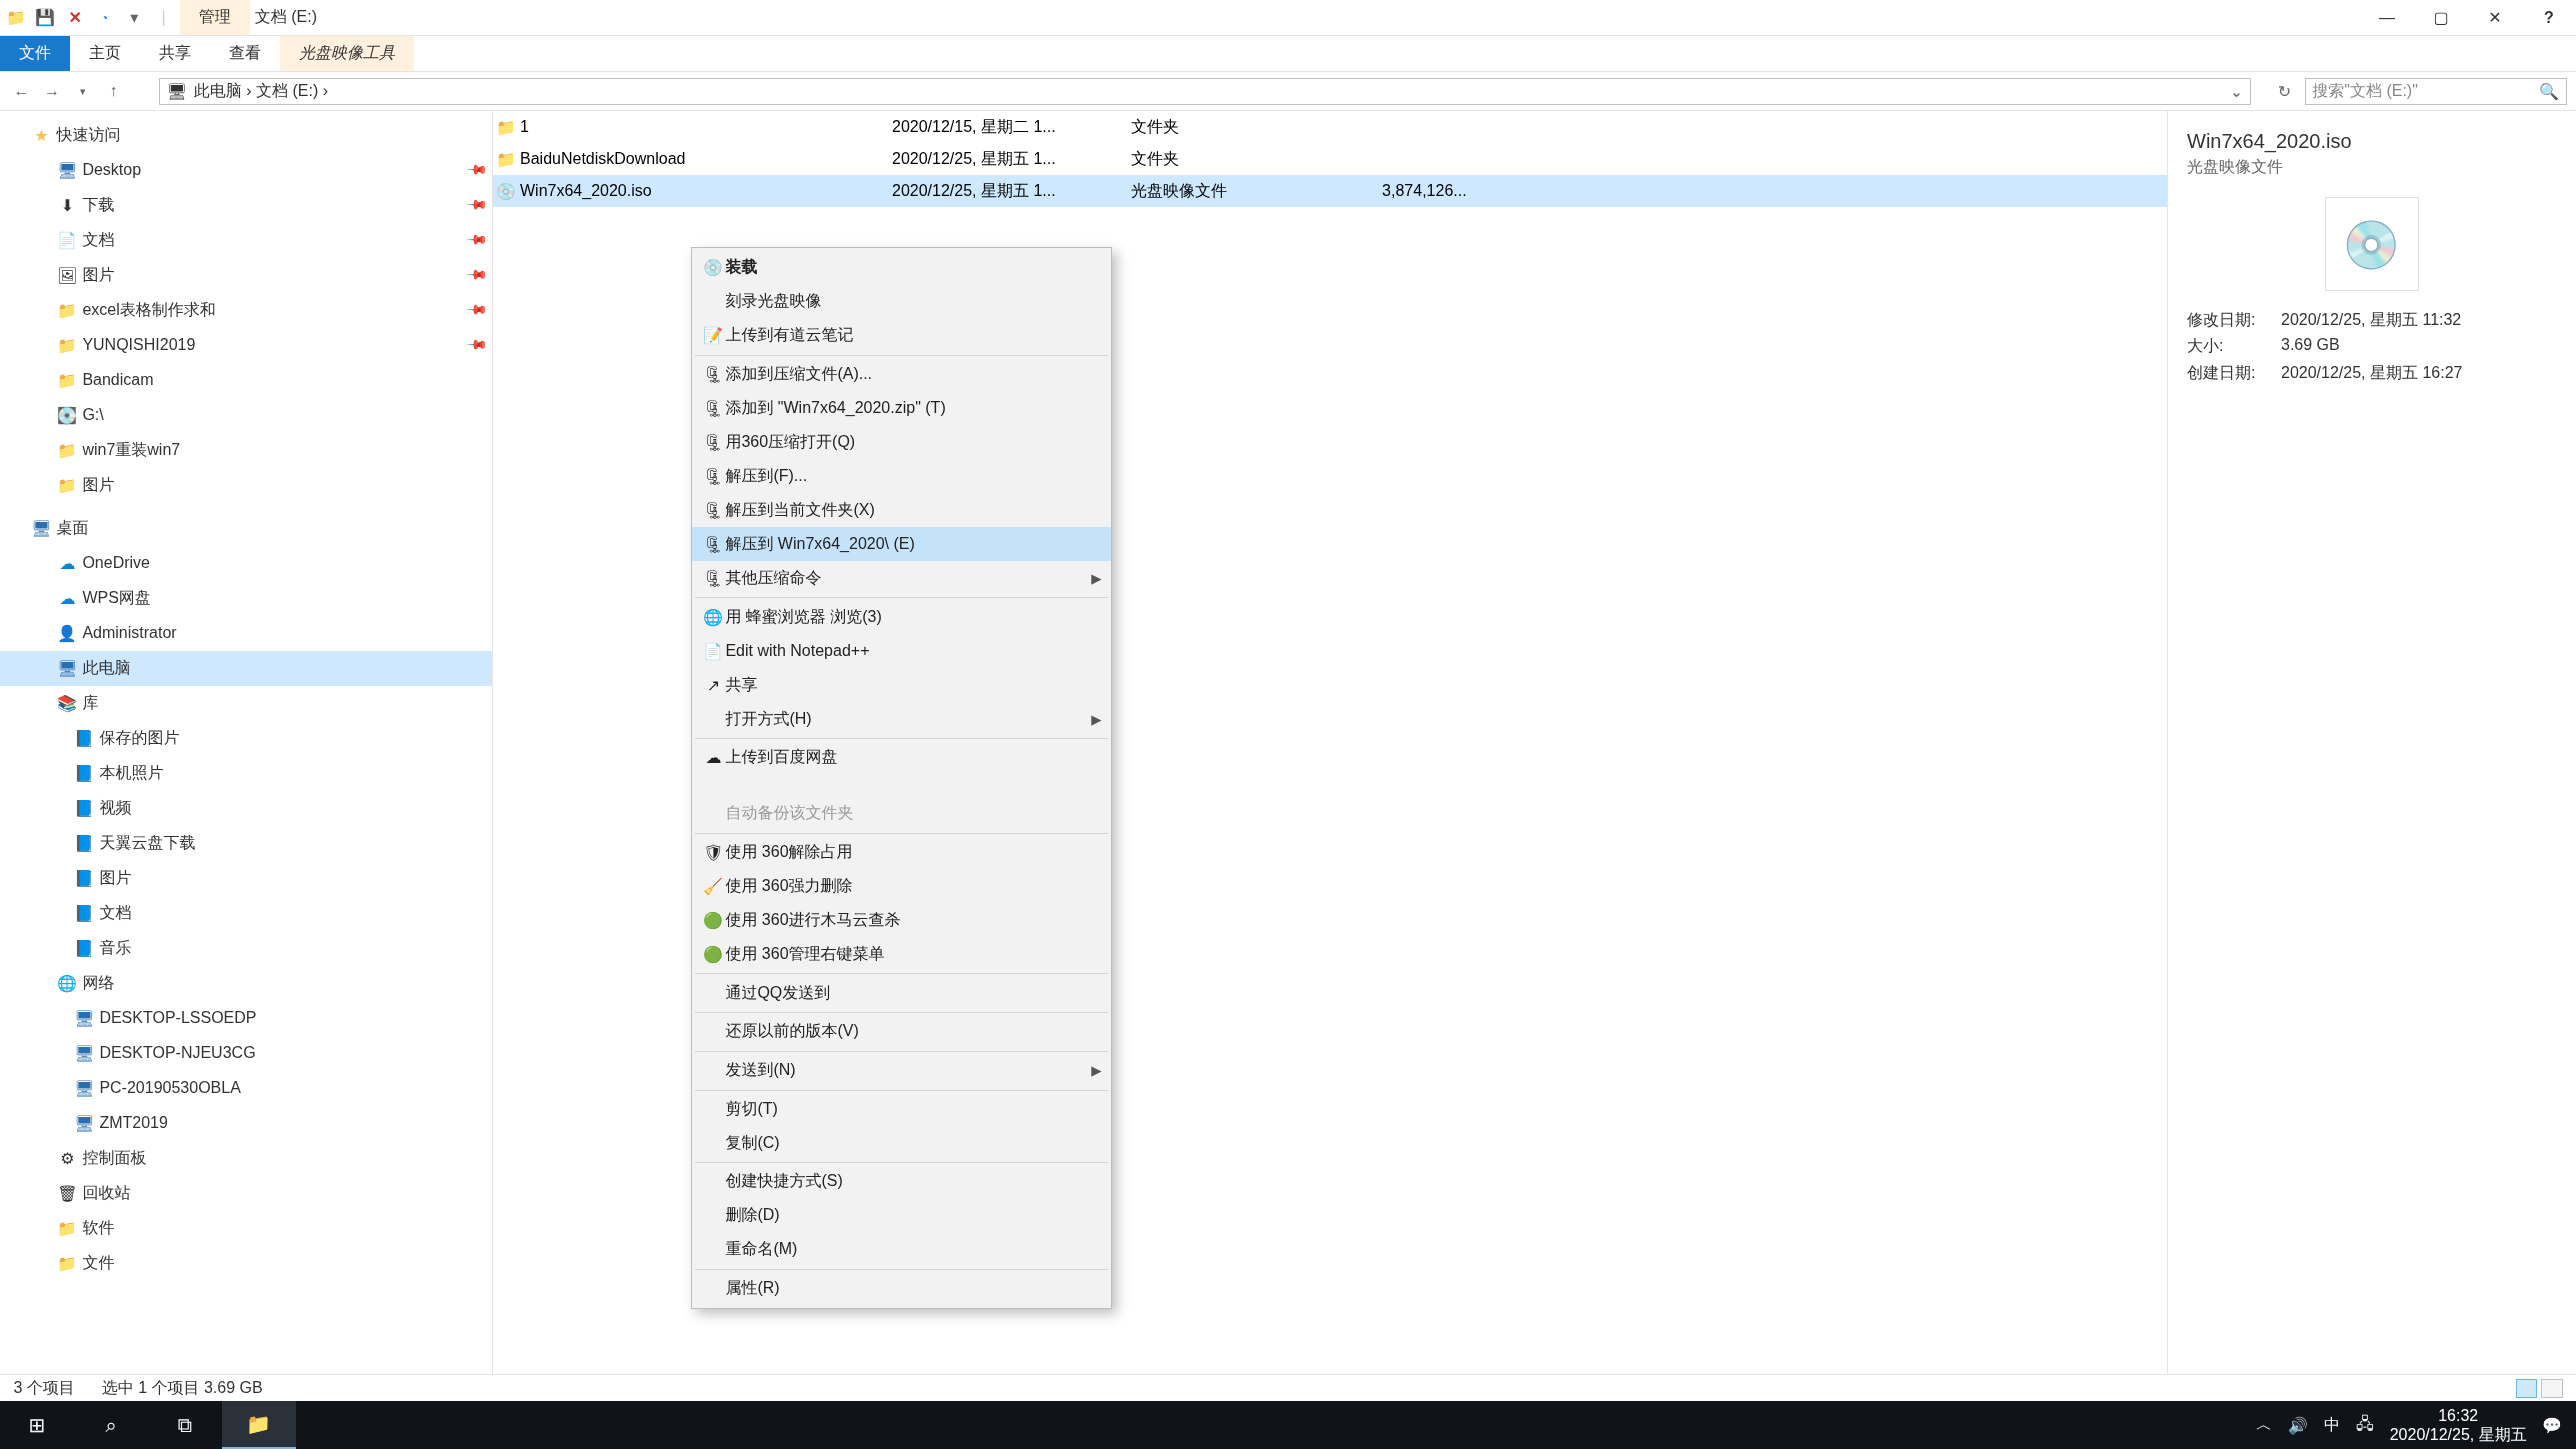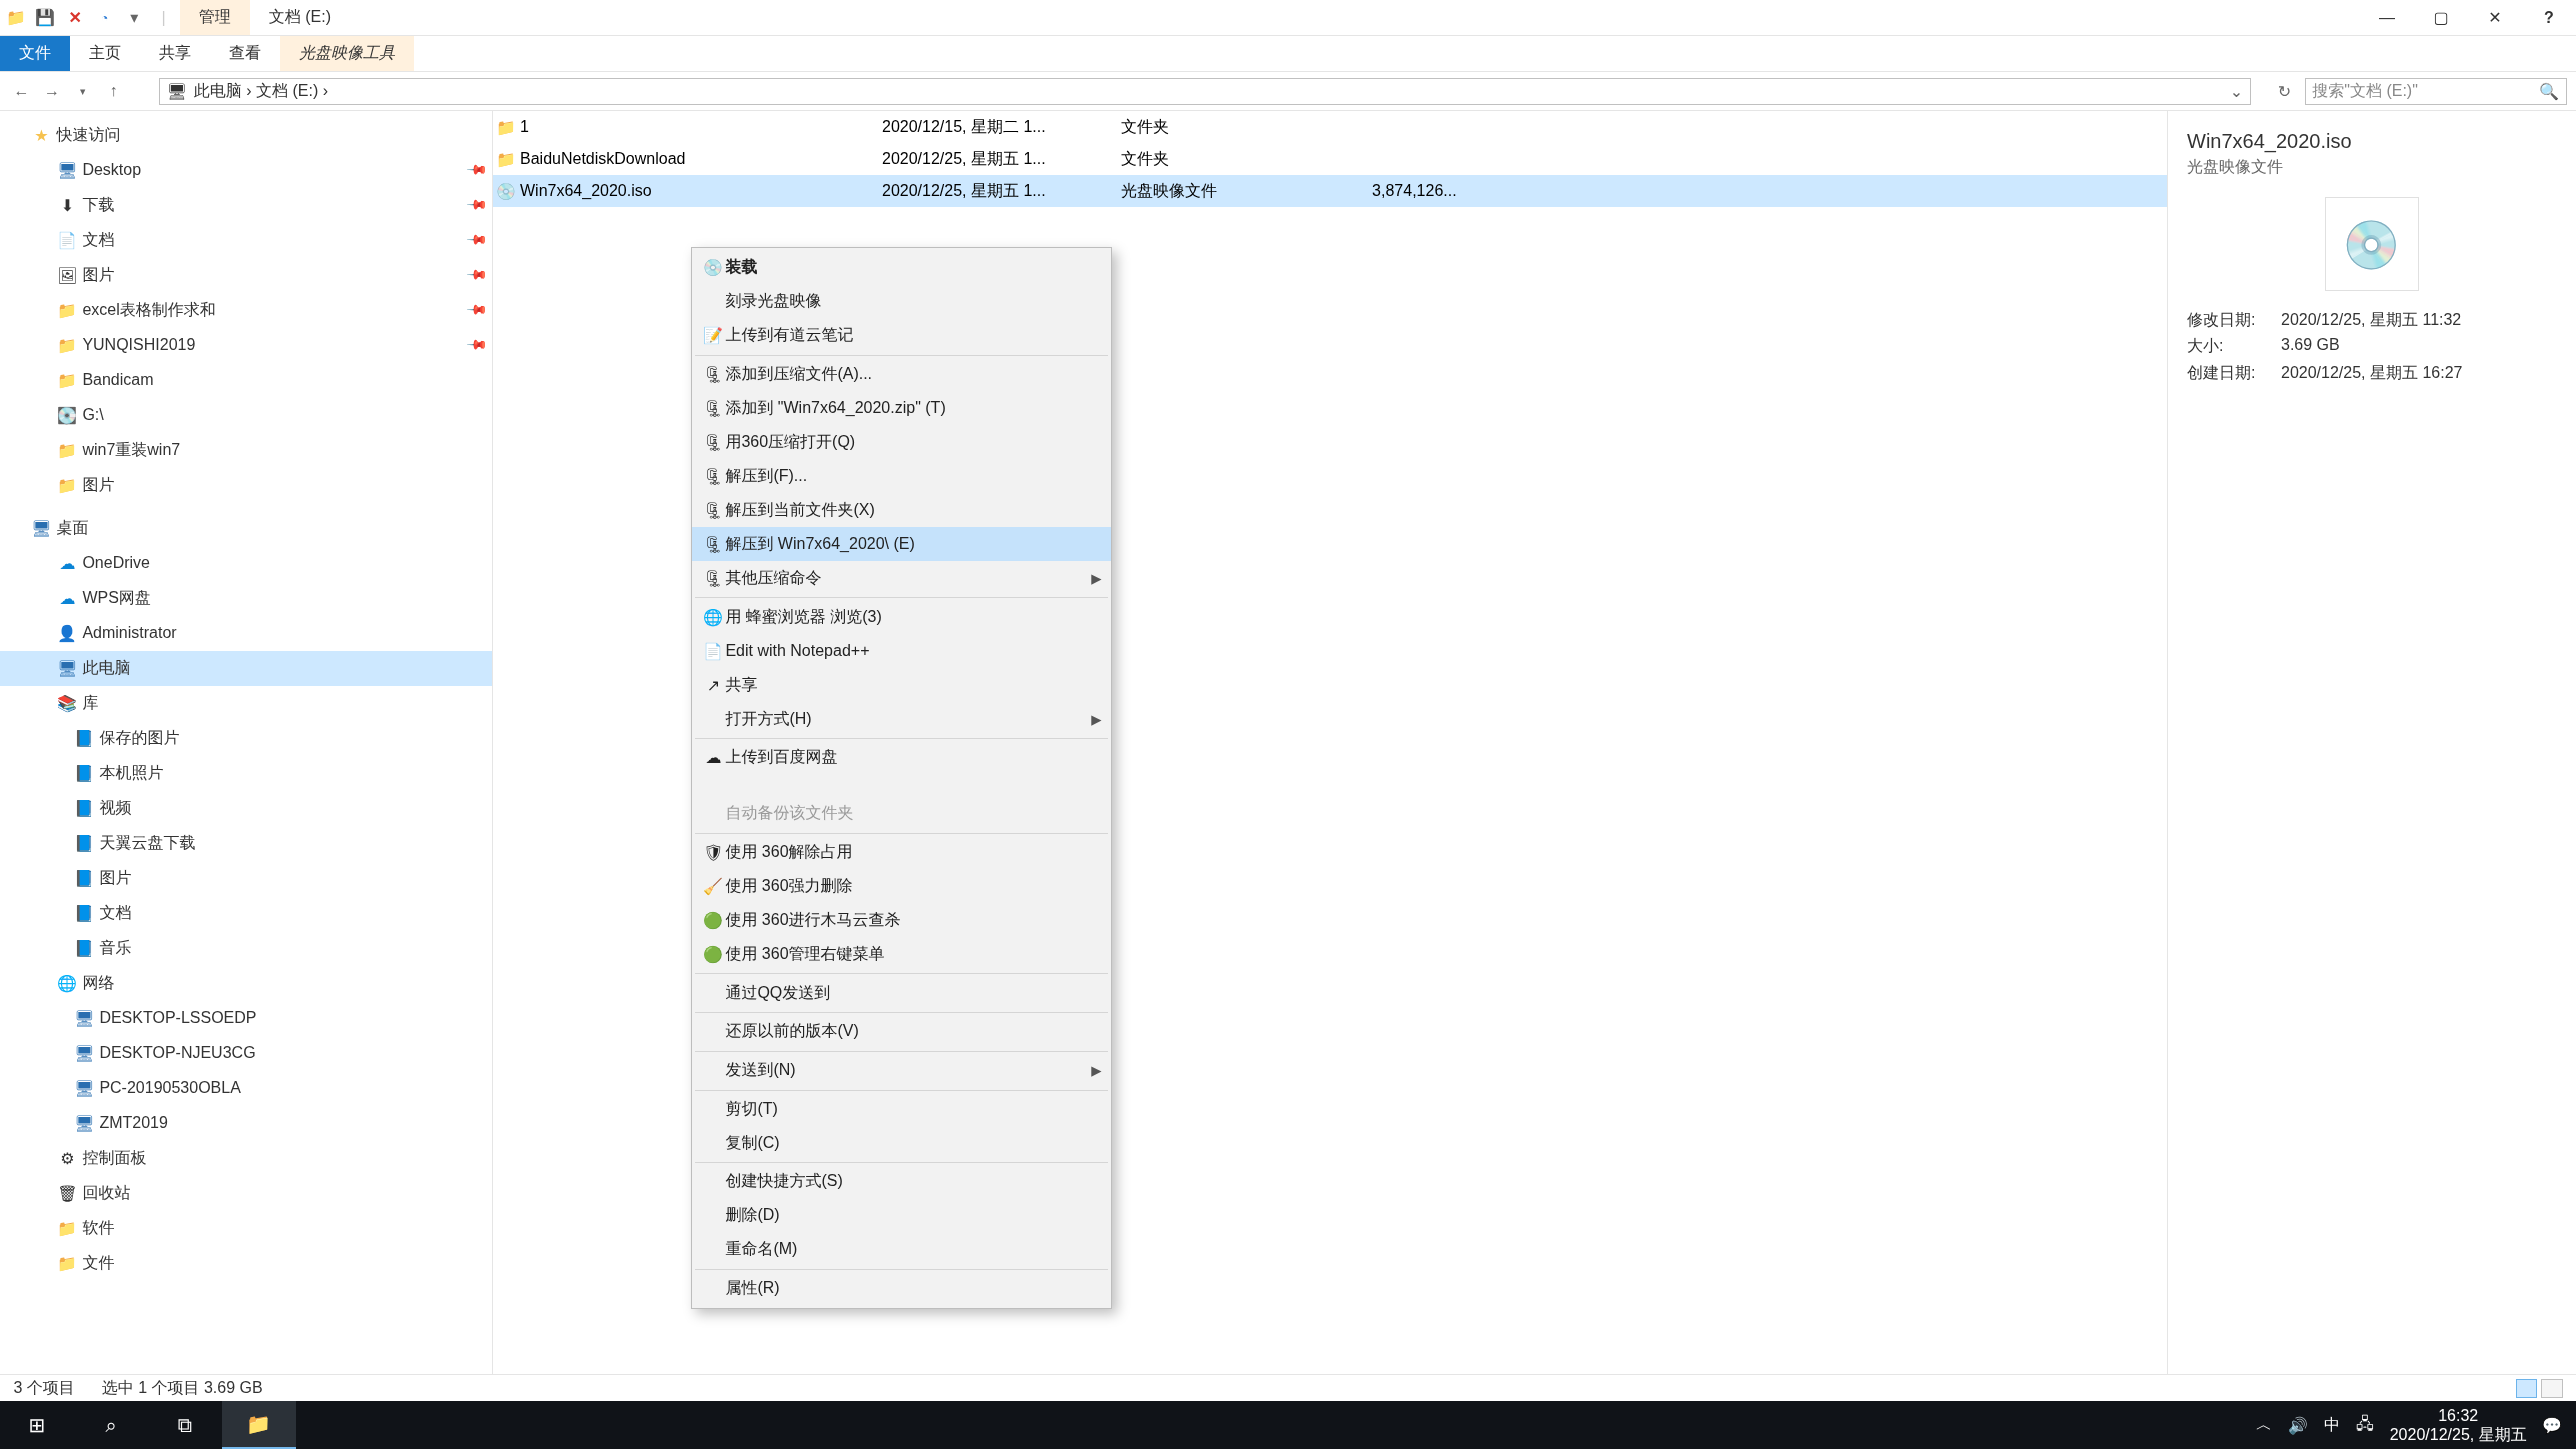--- a/index.html
+++ b/index.html
@@ -3,21 +3,21 @@
 <meta charset="utf-8">
 <style>
 * { box-sizing: border-box; margin: 0; padding: 0; font-family: "Microsoft YaHei", "Segoe UI", sans-serif; font-size: 16px; }
 body { width: 2576px; height: 1449px; background: #fff; overflow: hidden; position: relative; }
 
 
 .titlebar { height: 36px; display: flex; align-items: stretch; background: #fff; border-bottom: 0.7px solid #e5e5e5; }
 .qat { display: flex; align-items: center; padding: 0 5.4px; gap: 8px; }
 .qat-item { width: 21.5px; height: 21.5px; display: flex; align-items: center; justify-content: center; color: #444; }
 .active-tab-title { background: #fff1de; padding: 0 19px; display: flex; align-items: center; color: #333; }
-.win-title { flex: 1; display: flex; align-items: center; padding-left: 19px; color: #333; }
+.win-title { flex: 1; display: flex; align-items: center; padding-left: 5px; color: #333; }
 .win-controls { display: flex; }
 .win-controls div { width: 54px; display: flex; align-items: center; justify-content: center; color: #333; }
 .help-icon { color:#0078d4; font-weight:bold; }
 
 
 .ribbon { height: 36px; display: flex; align-items: stretch; background: #fff; border-bottom: 0.7px solid #e5e5e5; }
 .ribbon .tab { padding: 0 19px; display: flex; align-items: center; color: #333; }
 .ribbon .tab.file { background: #1979ca; color: #fff; }
 
 
@@ -42,21 +42,21 @@
 .colheaders { height: 27px; display:flex; align-items:center; font-size:14.8px; color:#333; border-bottom:0.7px solid #e5e5e5; }
 .colheaders div { padding-left:5.4px; }
 .col-name { width:389px; padding-left:27px !important; }
 .col-modified { width:215px; }
 .col-type { width:188px; }
 .col-size { width:161px; text-align:right; }
 .filelist .row { height:32px; display:flex; align-items:center; }
 .filelist .row.selected { background:#cde8ff; }
 .filelist .icon { width:27px; display:flex; justify-content:center; }
 .filelist .name { width:362px; }
-.filelist .modified { width:215px; }
+.filelist .modified { width:215px;margin-left:10px; }
 .filelist .type { width:188px;margin-left:24px; }
 .filelist .size { width:161px; text-align:right; padding-right:13.4px; }
 
 
 .details { width:409px; border-left:0.7px solid #e5e5e5; padding:19px; color:#333; }
 .details .big-icon { width:94px; height:94px; border:0.7px solid #e0e0e0; margin:19px auto; display:flex; align-items:center; justify-content:center; font-size:47px; color:#c0c0c0; }
 .details .title { font-size:20px; margin-bottom:4px; }
 .details .subtitle { color:#666; margin-bottom:6.7px; }
 .details .kv { display:flex; margin-top:5.4px; }
 .details .kv .k { width:94px; color:#333; }

